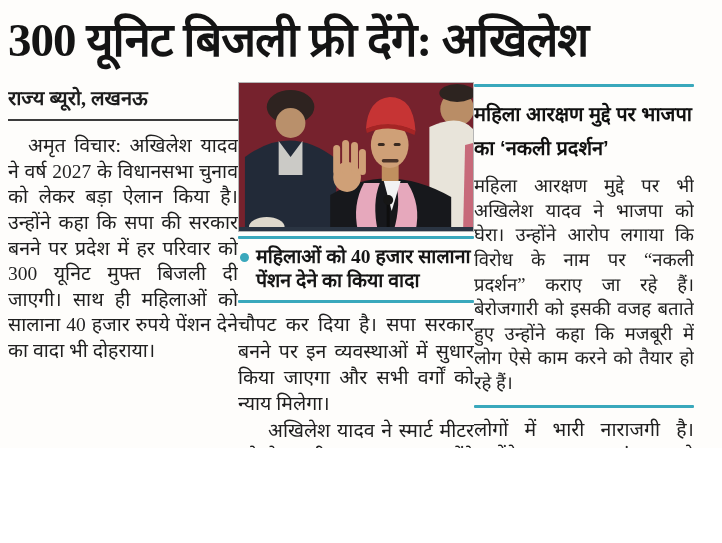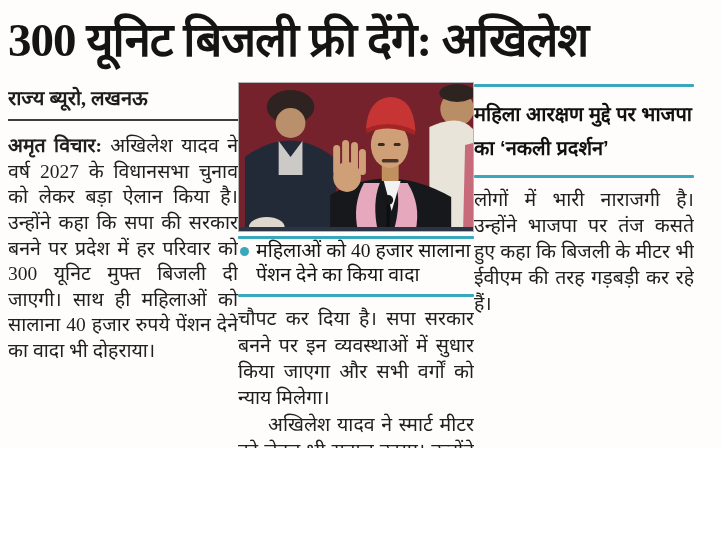--- a/index.html
+++ b/index.html
@@ -48,37 +48,37 @@
     margin-bottom:12px;
   }
   p.body{
     font-size:19.5px;
     line-height:25.6px;
     text-align:justify;
     color:#1f1f1f;
   }
   .col-mid p.body{line-height:26.4px;}
   p.indent{text-indent:30px;}
-  .lead{font-weight:700;}
+  .lead{font-weight:400;margin-left:20px;}
 
   .rule{height:3px;background:var(--accent-teal);border-radius:1px;}
 
   figure.photo{
     width:236px;height:150px;
     border:1px solid #b5b5b5;
     background:#7e2430;
     margin-bottom:4px;
   }
   figure.photo svg{display:block;}
 
   .caption{
     display:flex;
     align-items:flex-start;
-    padding:0 0 7px 2px;
-    font-weight:400;
+    padding:6px 0 7px 2px;
+    font-weight:700;
     font-size:19.5px;
     line-height:24px;
     color:#151515;
   }
   .caption .bullet{
     flex:0 0 9px;
     width:9px;height:9px;border-radius:50%;
     background:var(--accent-teal);
     margin:8px 7px 0 0;
   }
@@ -175,18 +175,19 @@
         <span>महिलाओं को 40 हजार सालाना पेंशन देने का किया वादा</span>
       </div>
       <div class="rule"></div>
       <p class="body first">चौपट कर दिया है। सपा सरकार बनने पर इन व्यवस्थाओं में सुधार किया जाएगा और सभी वर्गों को न्याय मिलेगा।</p>
       <p class="body indent">अखिलेश यादव ने स्मार्ट मीटर को लेकर भी सवाल उठाए। उन्होंने कहा कि स्मार्ट मीटर के नाम पर जनता के साथ ठगी हो रही है और</p>
     </div>
 
     <div class="col col-right">
       <div class="rule top"></div>
       <h2 class="subhead">महिला आरक्षण मुद्दे पर भाजपा का ‘नकली प्रदर्शन’</h2>
+      <p class="body small">महिला आरक्षण मुद्दे पर भी अखिलेश यादव ने भाजपा को घेरा। उन्होंने आरोप लगाया कि विरोध के नाम पर “नकली प्रदर्शन” कराए जा रहे हैं। बेरोजगारी को इसकी वजह बताते हुए उन्होंने कहा कि मजबूरी में लोग ऐसे काम करने को तैयार हो रहे हैं।</p>
       <div class="rule mid"></div>
       <p class="body cont">लोगों में भारी नाराजगी है। उन्होंने भाजपा पर तंज कसते हुए कहा कि बिजली के मीटर भी ईवीएम की तरह गड़बड़ी कर रहे हैं।</p>
     </div>
 
   </div>
 </div>
 
 </body></html>

